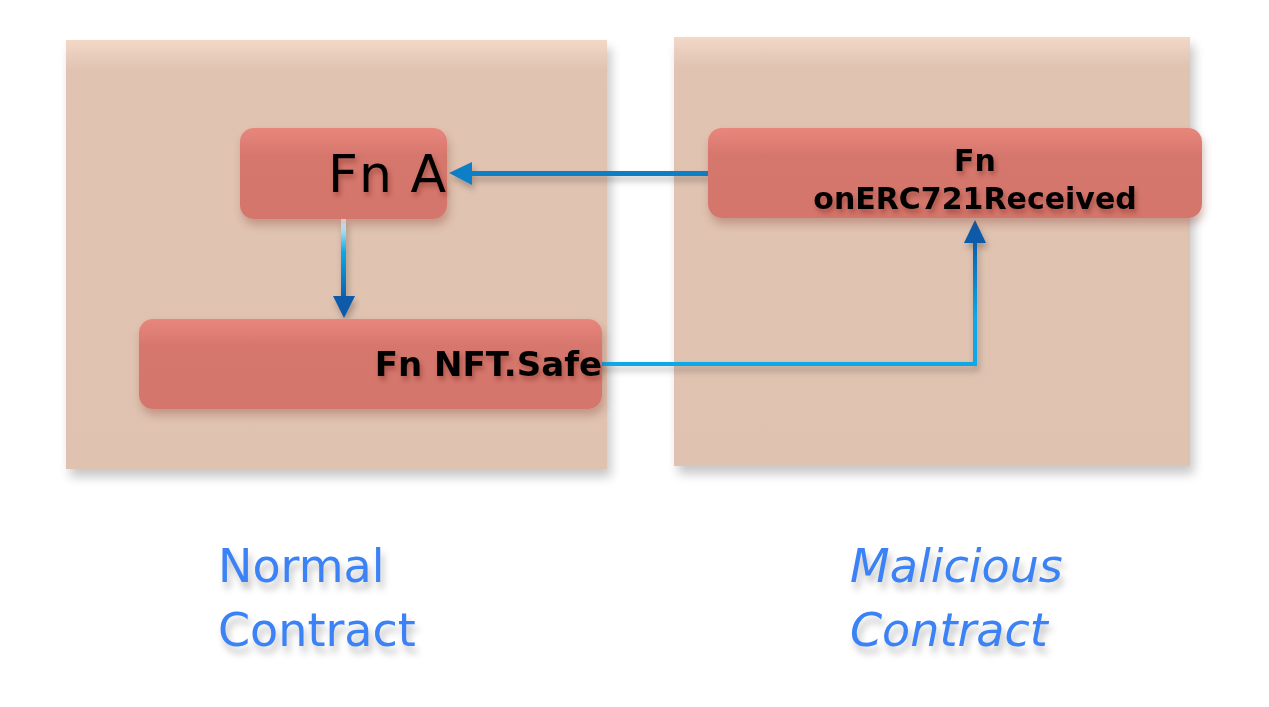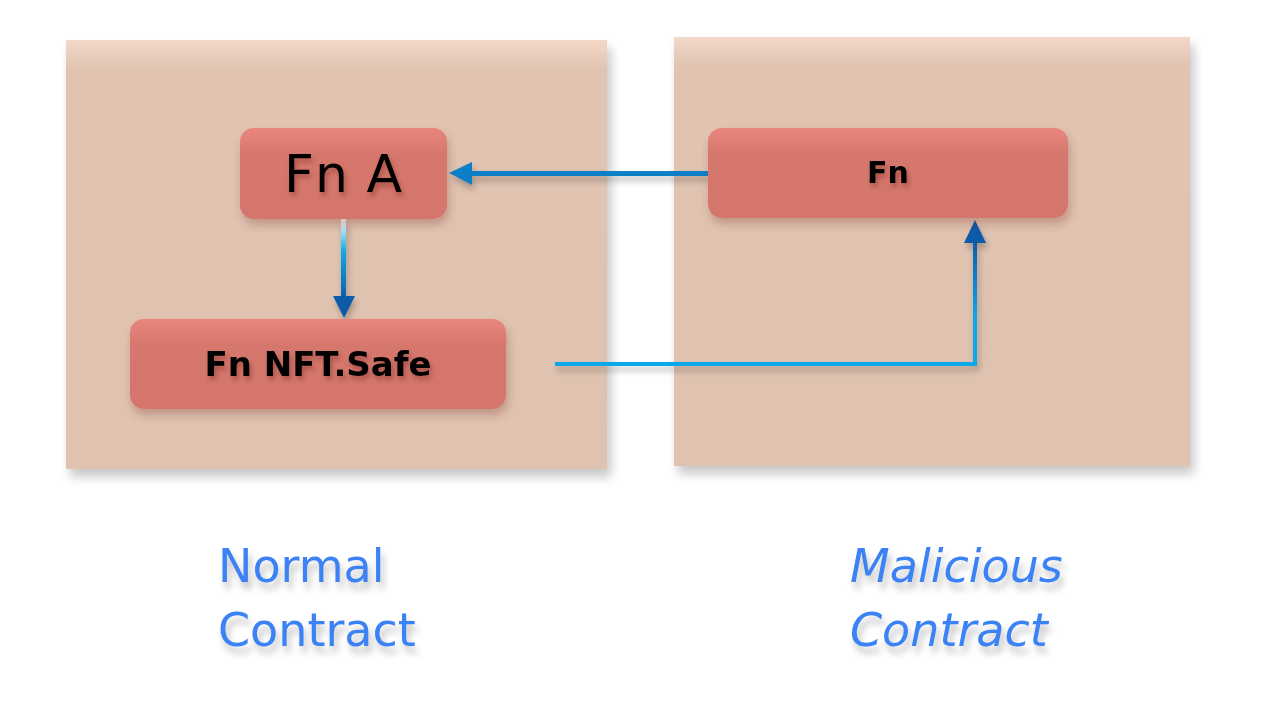--- a/index.html
+++ b/index.html
@@ -10,30 +10,30 @@
       background: linear-gradient(to bottom, #f3d8c8 0px, #e0c3b1 30px, #dfc2b0 100%);
       box-shadow: 4px 8px 10px rgba(0,0,0,0.22);
     }
     #contract-normal { left: 66px; top: 40px; width: 541px; height: 429px; }
     #contract-malicious { left: 674px; top: 37px; width: 516px; height: 429px; }
     .fn {
       position: absolute;
       border-radius: 14px;
       background: linear-gradient(to bottom, #e8867c 0%, #d6776d 30%, #d5766c 100%);
       box-shadow: 2px 6px 8px rgba(120,40,30,0.28);
-      display: flex; align-items: center; justify-content: center;
+      display: flex; align-items: center; justify-content: flex-end;
       text-align: center; color: #000;
       text-shadow: 2px 4px 5px rgba(90,20,10,0.35);
     }
     #fn-a { left: 240px; top: 128px; width: 207px; height: 91px;
       font-size: 52px; font-weight: normal; letter-spacing: 1px; }
-    #fn-nft { left: 130px; top: 319px; width: 376px; height: 90px;
+    #fn-nft { left: 139px; top: 319px; width: 463px; height: 90px;
       font-size: 34px; font-weight: bold; }
-    #fn-recv { left: 708px; top: 128px; width: 360px; height: 90px;
-      font-size: 30px; font-weight: bold; line-height: 38px; flex-direction: column; }
+    #fn-recv { left: 708px; top: 128px; width: 454px; height: 90px;
+      font-size: 30px; font-weight: bold; line-height: 38px; flex-direction: column; padding-left: 40px; }
     .label {
       position: absolute; font-size: 46px; line-height: 64px; color: #3b82f6;
       font-family: "DejaVu Sans", sans-serif;
       text-shadow: 3px 7px 7px rgba(0,0,0,0.25);
     }
     #label-normal { left: 218px; top: 534px; }
     #label-malicious { left: 850px; top: 534px; font-style: italic; }
     svg#arrows { position: absolute; left: 0; top: 0; width: 1269px; height: 707px; pointer-events: none; }
   </style>
 </head>
@@ -76,20 +76,21 @@
 </svg>
 
 <div class="fn" id="fn-a">
   <span>Fn A</span>
 </div>
 <div class="fn" id="fn-nft">
   <span>Fn NFT.Safe</span>
 </div>
 <div class="fn" id="fn-recv">
   <span>Fn</span>
+  <span>onERC721Received</span>
 </div>
 
 <div class="label" id="label-normal">
   <div>Normal</div>
   <div>Contract</div>
 </div>
 <div class="label" id="label-malicious">
   <div>Malicious</div>
   <div>Contract</div>
 </div>

